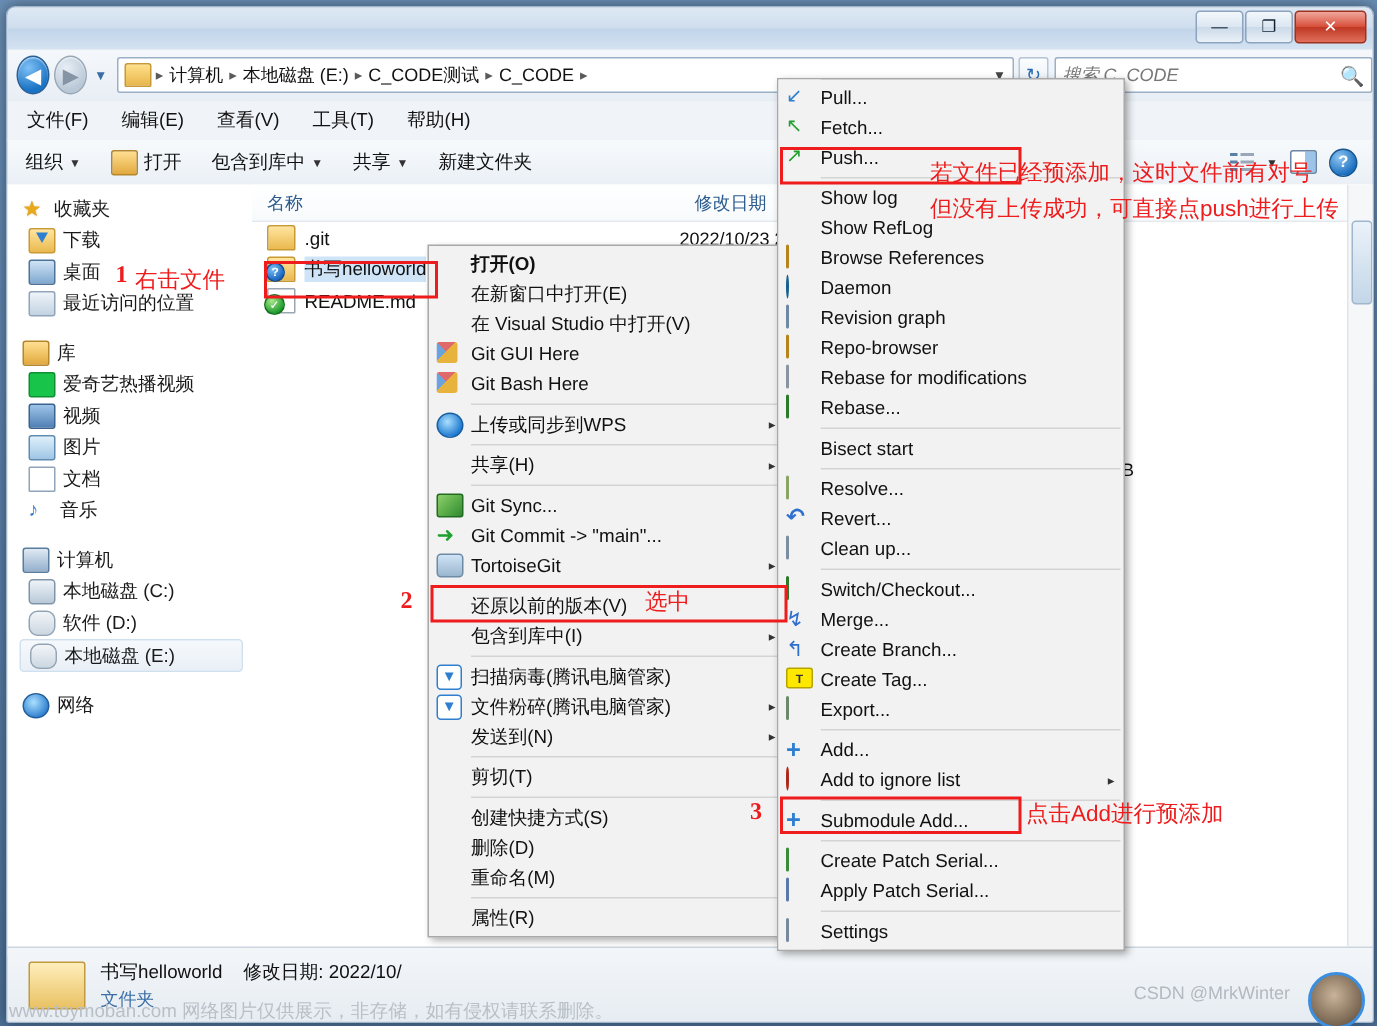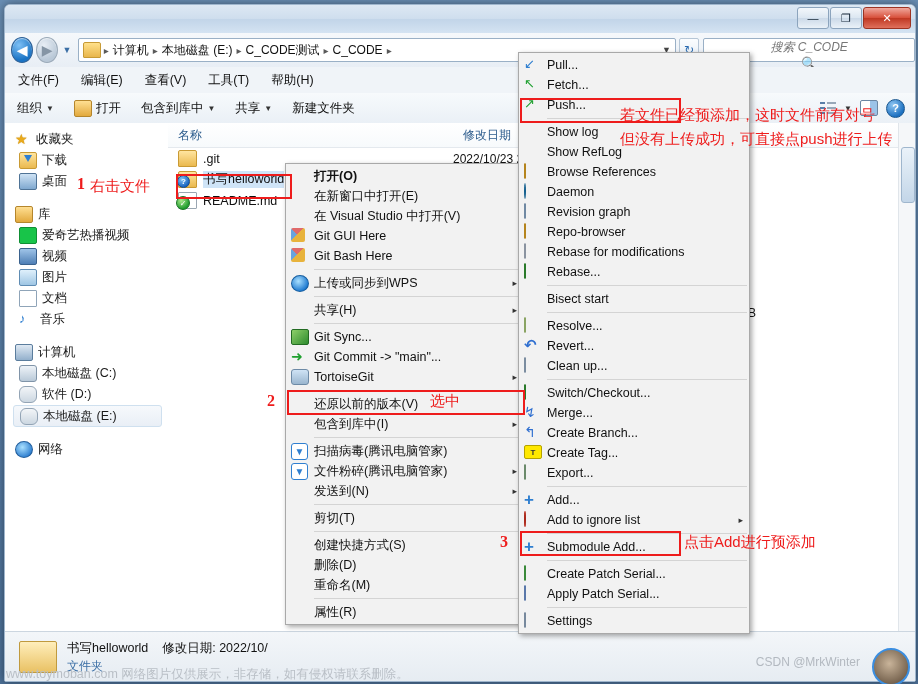--- a/index.html
+++ b/index.html
@@ -107,21 +107,21 @@
     border: 1px solid #b6c6d6; border-radius: 2px;
     background: linear-gradient(180deg,#fbfdff,#e4ecf4);
     display:flex; align-items:center; justify-content:center;
     color:#2a6bb0; font-size: 12px;
   }
   .searchbox {
     margin-left: 4px; height: 22px; width: 240px;
     background: #fff; border: 1px solid #9ab0c6; border-radius: 2px;
     display: flex; align-items: center; justify-content: space-between;
     padding: 0 4px;
-    font-size: 12px; color:#777; font-style: italic; flex-direction: column;
+    font-size: 12px; color:#777; font-style: italic;
   }
   .searchbox .mag { font-style: normal; color:#2a6bb0; font-size: 13px; }
 
   
   .menubar {
     position: absolute; left:0; top: 62px;
     width: 910px; height: 26px;
     background: #f0f4f8;
     border-bottom: 1px solid #dfe6ed;
     display: flex; align-items: center;
@@ -440,20 +440,24 @@
           <span>收藏夹</span>
         </div>
         <div class="np-row">
           <span class="ico ico-down"></span>
           <span>下载</span>
         </div>
         <div class="np-row">
           <span class="ico ico-desktop"></span>
           <span>桌面</span>
         </div>
+        <div class="np-row">
+          <span class="ico ico-recent"></span>
+          <span>最近访问的位置</span>
+        </div>
 
         <div class="np-gap"></div>
 
         <div class="np-row head">
           <span class="ico ico-lib"></span>
           <span>库</span>
         </div>
         <div class="np-row">
           <span class="ico ico-iqiyi"></span>
           <span>爱奇艺热播视频</span>

